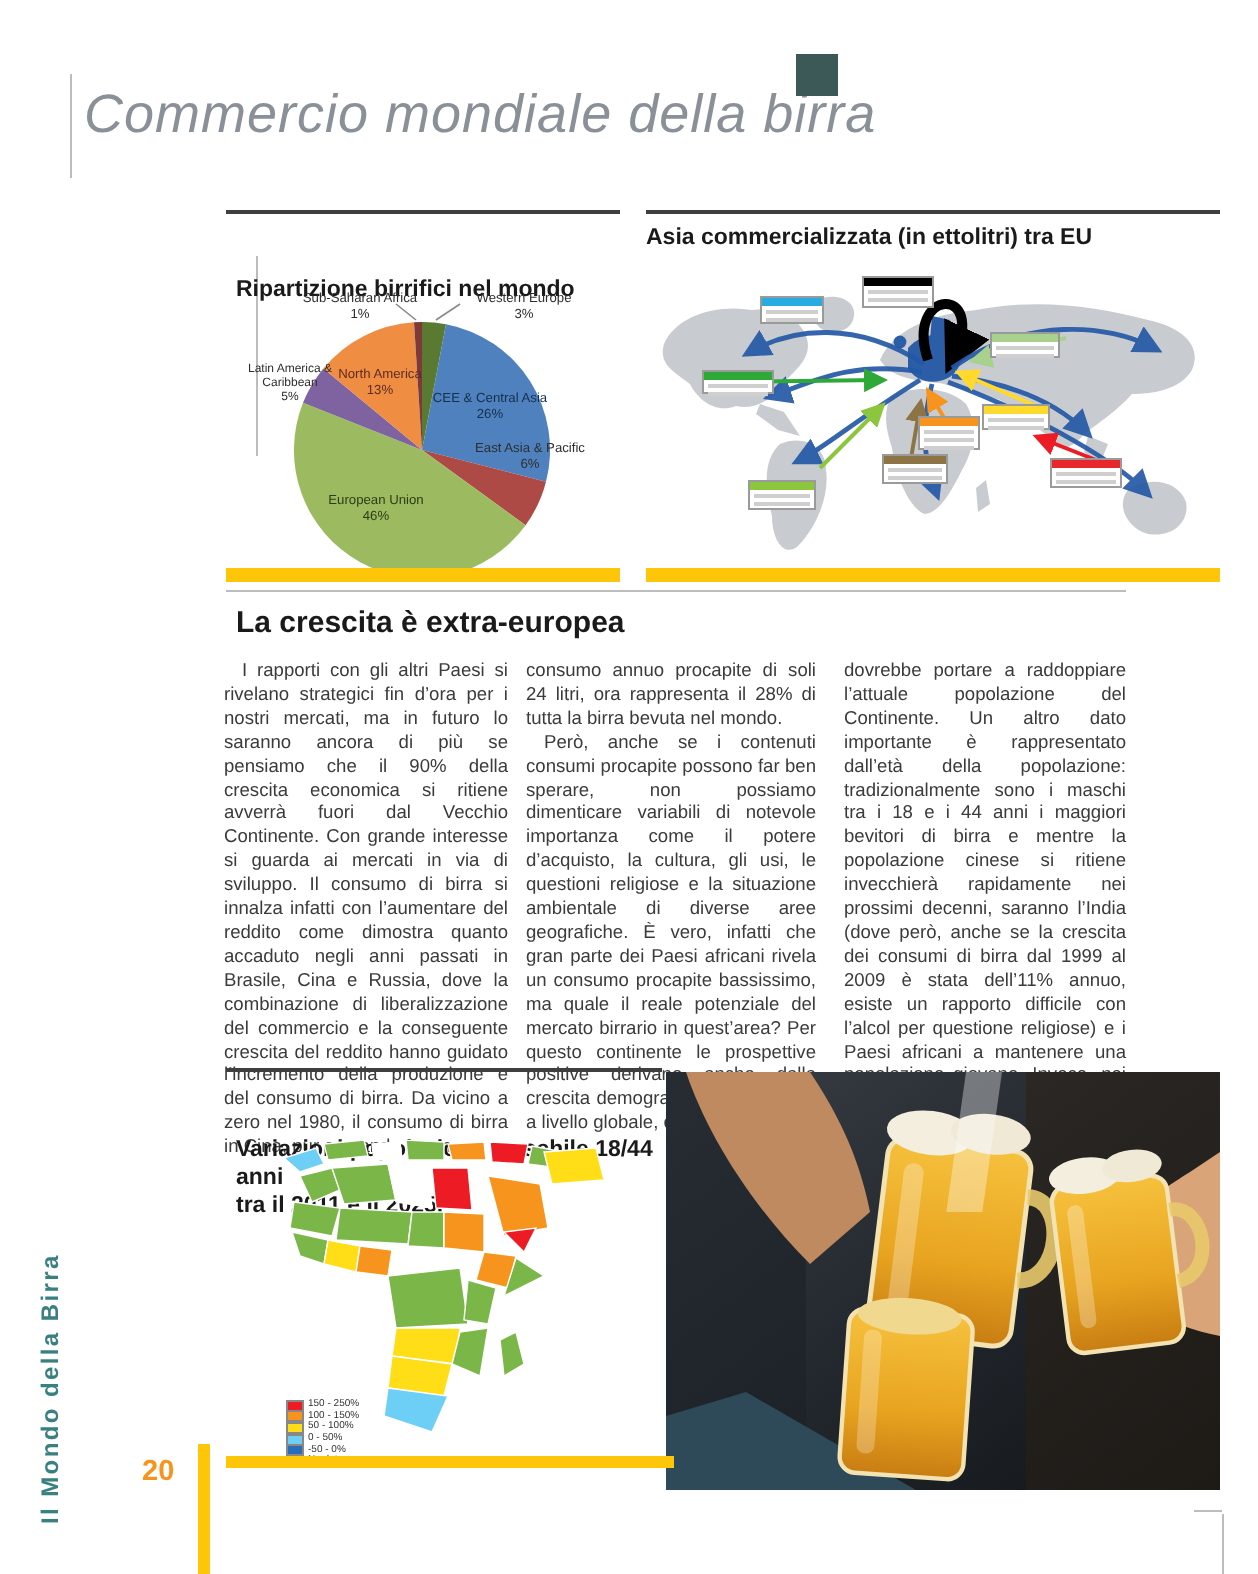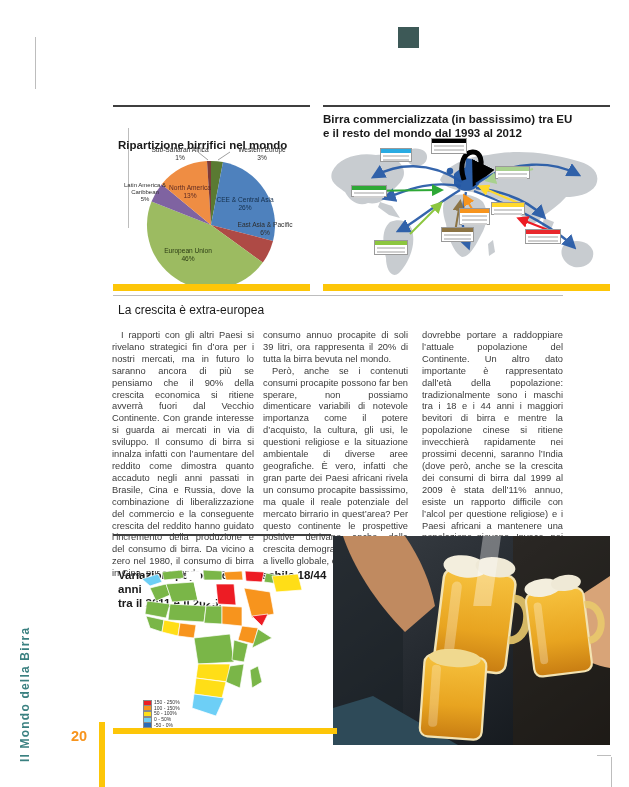--- a/index.html
+++ b/index.html
@@ -4,21 +4,21 @@
 <style>
   html,body{margin:0;padding:0;background:#ffffff;}
   #page{position:relative;width:629px;height:787px;background:#fff;overflow:hidden;
         font-family:"Liberation Sans",sans-serif;}
   .abs{position:absolute;}
   .hairline{background:#bdbdbd;}
   .rule-dark{background:#3f3f3f;}
   .bar-yellow{background:#fdc608;}
   .page-title{font-size:27px;font-style:italic;color:#8a9097;letter-spacing:.5px;}
   .chart-title{font-size:11.5px;font-weight:bold;color:#1a1a1a;line-height:14px;}
-  .section-heading{font-size:12px;font-weight:normal;color:#1a1a1a;}
+  .section-heading{font-size:15px;font-weight:bold;color:#1a1a1a;}
   .source-note{font-size:8.5px;font-style:italic;color:#8b9096;text-align:right;line-height:12.5px;}
   .body-col{font-size:9.3px;line-height:11.9px;color:#3b3b3b;text-align:justify;}
   .body-col p{margin:0;}
   .body-col p.indent{text-indent:9px;}
   .pie-label{font-size:6.6px;line-height:7.6px;color:#2e2e2e;text-align:center;}
   .pie-label .pct{display:block;}
   .callout{background:#fff;border:1px solid #9a9a9a;box-sizing:border-box;}
   .callout .head{height:4px;width:100%;}
   .callout .tline{height:2px;background:#cfcfcf;margin:2px 2px 0 2px;}
   .legend-row{display:flex;align-items:center;height:5.6px;}
@@ -27,20 +27,21 @@
   .vertical-strap{font-size:12px;font-weight:bold;color:#3a8080;letter-spacing:1.2px;
                   transform:rotate(-90deg);transform-origin:left bottom;white-space:nowrap;}
   .page-number{font-size:14.5px;font-weight:bold;color:#f7941d;}
 </style>
 </head>
 <body>
 
 <div id="page">
 
   <div class="abs hairline" style="left:35px;top:37px;width:1px;height:52px;"></div>
+  <div class="abs page-title" style="left:42px;top:42px;">Commercio mondiale della birra</div>
   <div class="abs" style="left:398px;top:27px;width:21px;height:21px;background:#3d5957;"></div>
 
   <div class="abs hairline" style="left:128px;top:128px;width:1px;height:100px;"></div>
 
   <div class="abs rule-dark" style="left:113px;top:105px;width:197px;height:2px;"></div>
   <div class="abs chart-title" style="left:118px;top:112px;width:190px;margin-top:26px;">Ripartizione birrifici nel mondo</div>
 
   <svg class="abs" style="left:110px;top:140px;" width="202" height="152" viewBox="0 0 202 152">
     <g transform="translate(0,3)">
       <path d="M101,82 L101,18 A64,64 0 0 1 113,19.1 Z" fill="#5a7a32"></path>
@@ -72,21 +73,21 @@
   <div class="abs pie-label" style="left:236px;top:221px;width:58px;">
     <span>East Asia &amp; Pacific</span><span class="pct">6%</span>
   </div>
   <div class="abs pie-label" style="left:160px;top:247px;width:56px;color:#2c3d15;">
     <span>European Union</span><span class="pct">46%</span>
   </div>
   <div class="abs bar-yellow" style="left:113px;top:284px;width:197px;height:7px;"></div>
 
   <div class="abs rule-dark" style="left:323px;top:105px;width:287px;height:2px;"></div>
   <div class="abs chart-title" style="left:323px;top:112px;width:290px;">
-    <span>Birra commercializzata (in bassissimo) tra EU</span><br><span>e il resto del mondo dal 1993 al 2012</span>
+    <span>Asia commercializzata (in ettolitri) tra EU</span><br>
   </div>
 
   <div class="abs" style="left:328px;top:140px;width:282px;height:142px;">
     <svg width="282" height="142" viewBox="0 0 282 142">
       <defs>
         <marker id="mB" markerWidth="6" markerHeight="6" refX="4" refY="3" orient="auto">
             <path d="M0,0 L6,3 L0,6 Z" fill="#2458a6"></path>
           </marker>
         <marker id="mK" markerWidth="5" markerHeight="5" refX="3" refY="2.5" orient="auto">
             <path d="M0,0 L5,2.5 L0,5 Z" fill="#000"></path>
@@ -203,21 +204,21 @@
   </div>
   <div class="abs bar-yellow" style="left:323px;top:284px;width:287px;height:7px;"></div>
 
   <div class="abs hairline" style="left:113px;top:295px;width:450px;height:1px;"></div>
   <div class="abs section-heading" style="left:118px;top:303px;">La crescita è extra-europea</div>
 
   <div class="abs body-col" style="left:112px;top:330px;width:142px;height:204px;">
     <p class="indent">I rapporti con gli altri Paesi si rivelano strategici fin d’ora per i nostri mercati, ma in futuro lo saranno ancora di più se pensiamo che il 90% della crescita economica si ritiene avverrà fuori dal Vecchio Continente. Con grande interesse si guarda ai mercati in via di sviluppo. Il consumo di birra si innalza infatti con l’aumentare del reddito come dimostra quanto accaduto negli anni passati in Brasile, Cina e Russia, dove la combinazione di liberalizzazione del commercio e la conseguente crescita del reddito hanno guidato l’incremento della produzione e del consumo di birra. Da vicino a zero nel 1980, il consumo di birra in Cina, pur contando su un</p>
   </div>
   <div class="abs body-col" style="left:263px;top:330px;width:145px;height:204px;">
-    <p>consumo annuo procapite di soli 39 litri, ora rappresenta il 20% di tutta la birra bevuta nel mondo.</p>
+    <p>consumo annuo procapite di soli 24 litri, ora rappresenta il 28% di tutta la birra bevuta nel mondo.</p>
     <p class="indent">Però, anche se i contenuti consumi procapite possono far ben sperare, non possiamo dimenticare variabili di notevole importanza come il potere d’acquisto, la cultura, gli usi, le questioni religiose e la situazione ambientale di diverse aree geografiche. È vero, infatti che gran parte dei Paesi africani rivela un consumo procapite bassissimo, ma quale il reale potenziale del mercato birrario in quest’area? Per questo continente le prospettive positive derivano anche dalla crescita demografica, la più veloce a livello globale, che entro il 2050</p>
   </div>
   <div class="abs body-col" style="left:422px;top:330px;width:141px;height:204px;">
     <p>dovrebbe portare a raddoppiare l’attuale popolazione del Continente. Un altro dato importante è rappresentato dall’età della popolazione: tradizionalmente sono i maschi tra i 18 e i 44 anni i maggiori bevitori di birra e mentre la popolazione cinese si ritiene invecchierà rapidamente nei prossimi decenni, saranno l’India (dove però, anche se la crescita dei consumi di birra dal 1999 al 2009 è stata dell’11% annuo, esiste un rapporto difficile con l’alcol per questione religiose) e i Paesi africani a mantenere una popolazione giovane. Invece, nei tradizionali mercati birrari saranno le donne a rappresentare una prospettiva di crescita del settore.</p>
   </div>
 
   <div class="abs rule-dark" style="left:113px;top:534px;width:218px;height:2px;"></div>
   <div class="abs chart-title" style="left:118px;top:568px;width:215px;">
     <span>Variazioni popolazione maschile 18/44 anni</span><br><span>tra il 2011 e il 2025.</span>
   </div>

